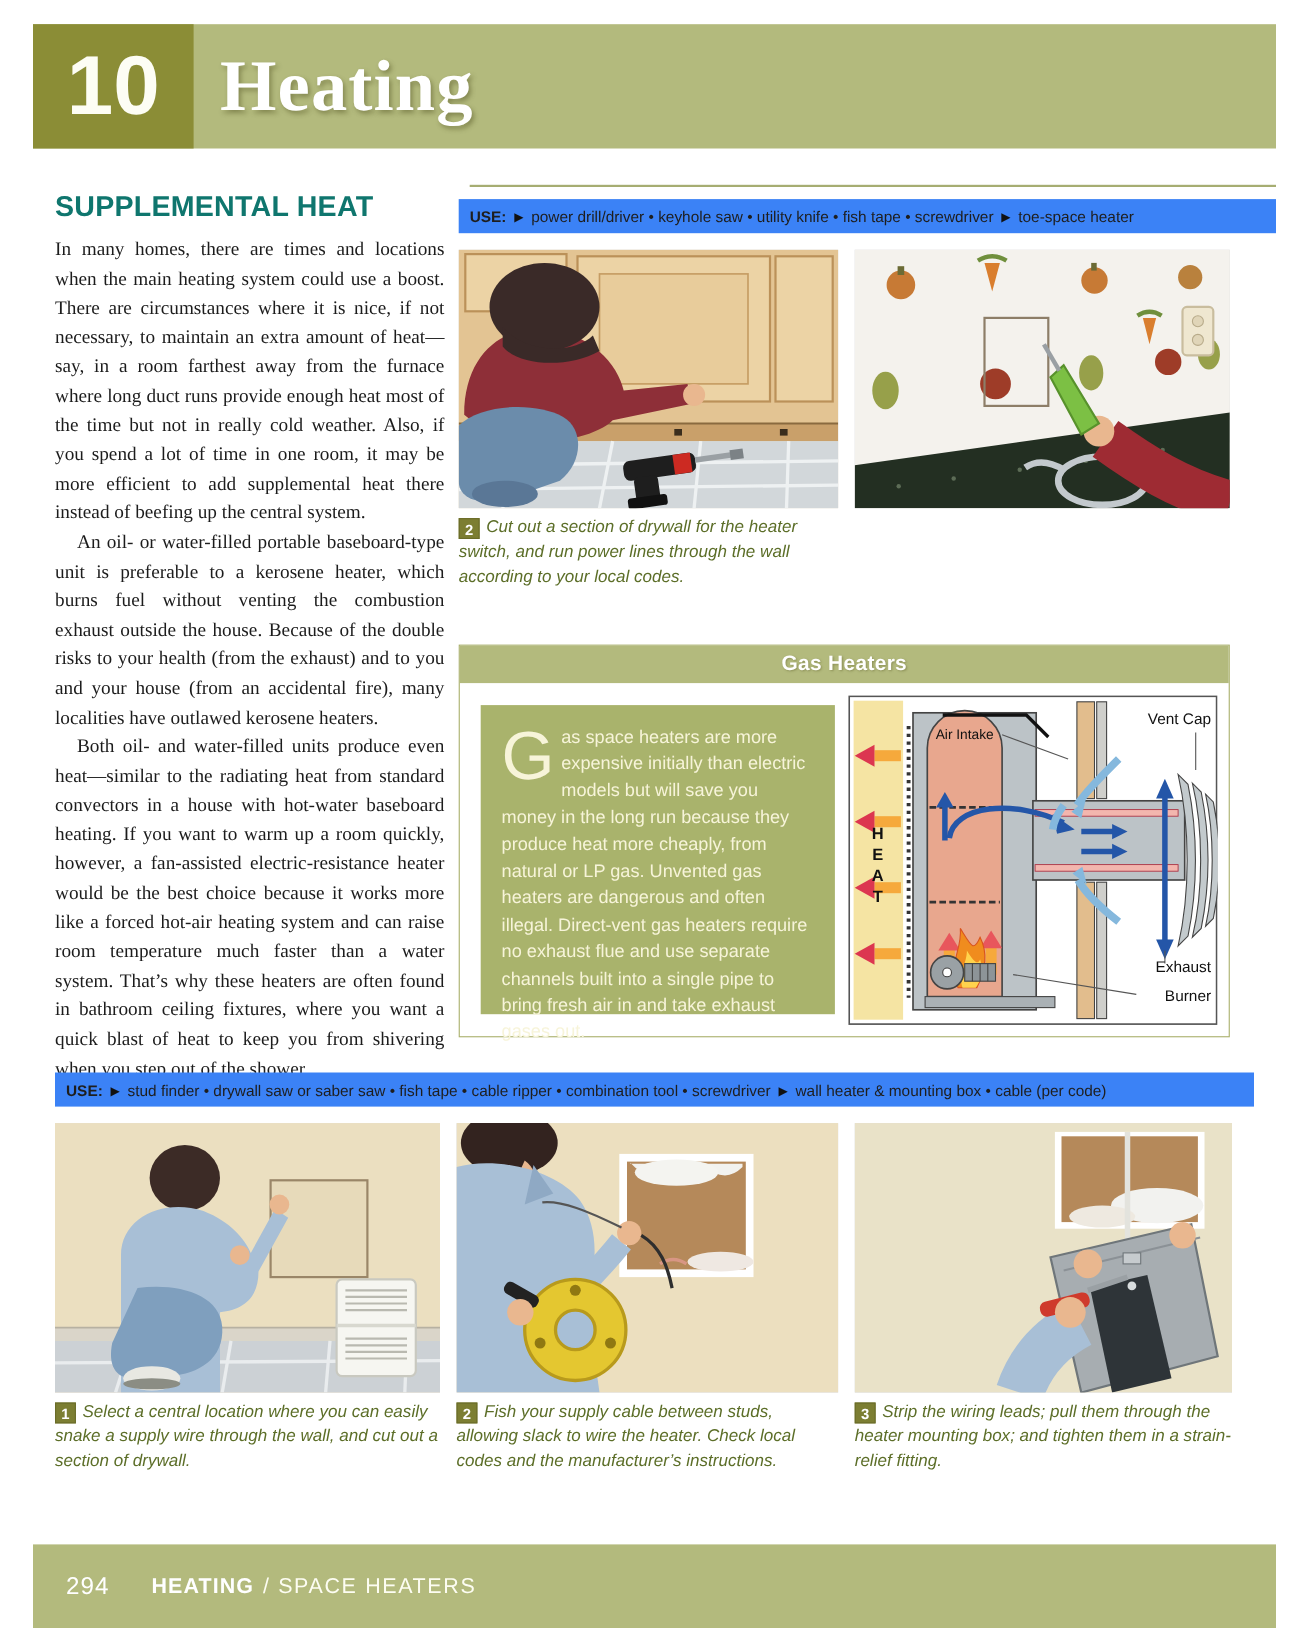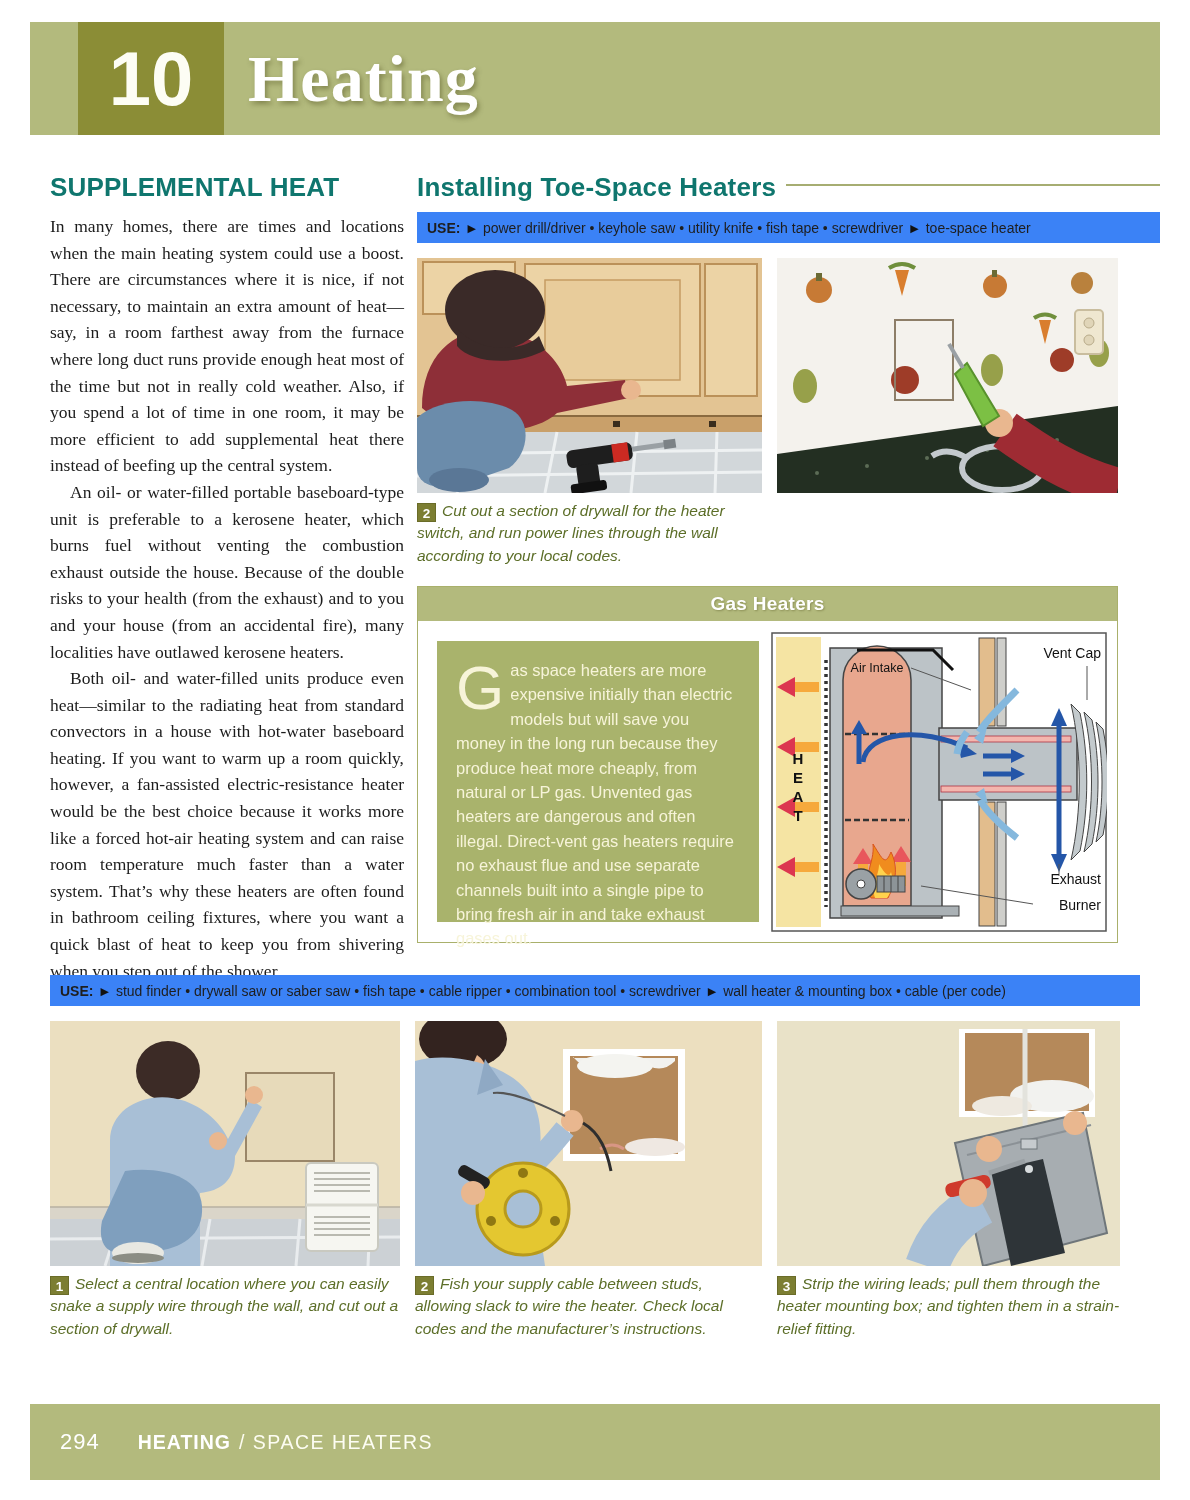--- a/index.html
+++ b/index.html
@@ -4,21 +4,21 @@
 <style>
   * { margin:0; padding:0; box-sizing:border-box; }
   body { background:#888; font-family:"Liberation Sans", sans-serif; }
   #page {
     position:relative; width:1190px; height:1500px; background:#fff;
     margin:0 auto; overflow:hidden;
   }
   
   .header-band {
     position:absolute; left:30px; top:22px; width:1130px; height:113px;
-    background:#b3ba7d; display:flex; align-items:stretch;padding-left:48px;
+    background:#b3ba7d; display:flex; align-items:stretch;
   }
   .chapter-box {
     width:146px; background:#8b8d36; display:flex; align-items:center; justify-content:center;
     color:#fdfdf4; font-size:76px; font-weight:bold; font-family:"Liberation Sans", sans-serif;
   }
   .chapter-title {
     display:flex; align-items:center; padding-left:24px;
     font-family:"Liberation Serif", serif; font-weight:bold; font-size:66px; color:#ffffff;
     text-shadow:2px 3px 5px rgba(70,70,25,0.45); letter-spacing:1px;
   }
@@ -103,21 +103,20 @@
     <div class="green-head">SUPPLEMENTAL HEAT</div>
     <div class="body-copy">
       <p>In many homes, there are times and locations when the main heating system could use a boost. There are circumstances where it is nice, if not necessary, to maintain an extra amount of heat—say, in a room farthest away from the furnace where long duct runs provide enough heat most of the time but not in really cold weather. Also, if you spend a lot of time in one room, it may be more efficient to add supplemental heat there instead of beefing up the central system.</p>
       <p>An oil- or water-filled portable baseboard-type unit is preferable to a kerosene heater, which burns fuel without venting the combustion exhaust outside the house. Because of the double risks to your health (from the exhaust) and to you and your house (from an accidental fire), many localities have outlawed kerosene heaters.</p>
       <p>Both oil- and water-filled units produce even heat—similar to the radiating heat from standard convectors in a house with hot-water baseboard heating. If you want to warm up a room quickly, however, a fan-assisted electric-resistance heater would be the best choice because it works more like a forced hot-air heating system and can raise room temperature much faster than a water system. That’s why these heaters are often found in bathroom ceiling fixtures, where you want a quick blast of heat to keep you from shivering when you step out of the shower.</p>
     </div>
   </div>
 
   <div class="right-col">
     <div class="section-head-row">
-      <span class="green-head">Installing Toe-Space Heaters</span>
       <span class="head-rule"></span>
     </div>
     <div class="use-bar">
       <span class="use-label">USE:</span>
       <span class="tri">▶</span>
       <span>power drill/driver • keyhole saw • utility knife • fish tape • screwdriver</span>
       <span class="tri">▶</span>
       <span>toe-space heater</span>
     </div>
 

